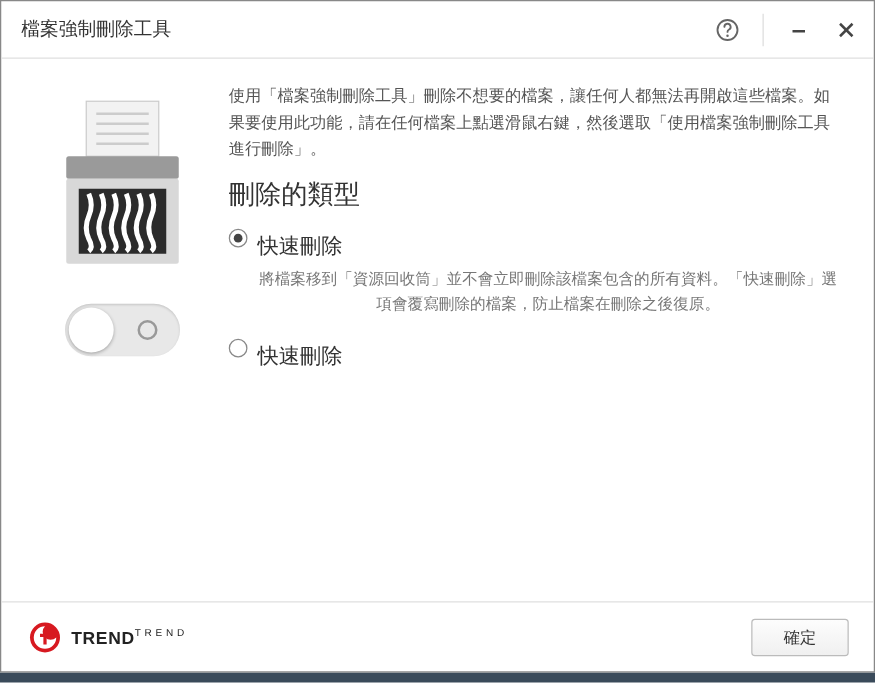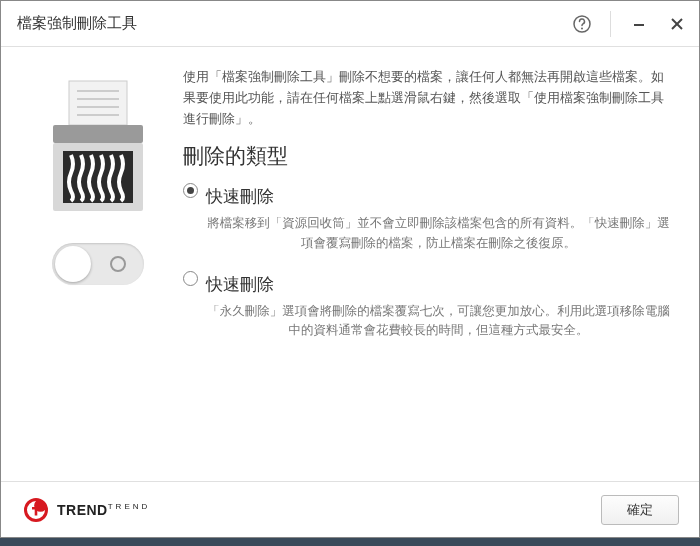--- a/index.html
+++ b/index.html
@@ -200,21 +200,20 @@
           <span class="option-label">快速刪除</span>
         </div>
         <p class="option-desc">將檔案移到「資源回收筒」並不會立即刪除該檔案包含的所有資料。「快速刪除」選項會覆寫刪除的檔案，防止檔案在刪除之後復原。</p>
       </div>
 
       <div class="option">
         <div class="option-row">
           <span class="radio"></span>
           <span class="option-label">快速刪除</span>
         </div>
-        <p class="option-desc">「永久刪除」選項會將刪除的檔案覆寫七次，可讓您更加放心。利用此選項移除電腦中的資料通常會花費較長的時間，但這種方式最安全。</p>
       </div>
     </div>
   </div>
 
   <div class="footer">
     <div class="brand">
       <svg width="26" height="26" viewBox="0 0 26 26">
         <circle cx="13" cy="13" r="12" fill="#d71920"></circle>
         <path d="M13 4 a9 9 0 1 0 9 9 a6 6 0 1 1 -9 -9z" fill="#fff"></path>
         <path d="M9 10h8v2.5h-2.7v6h-2.6v-6H9z" fill="#d71920"></path>

